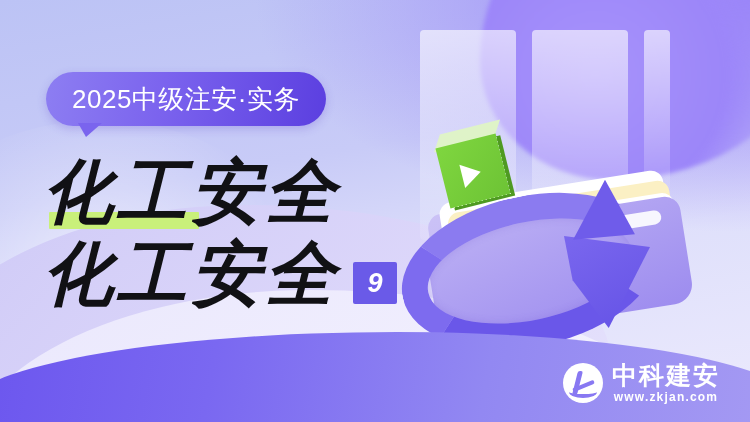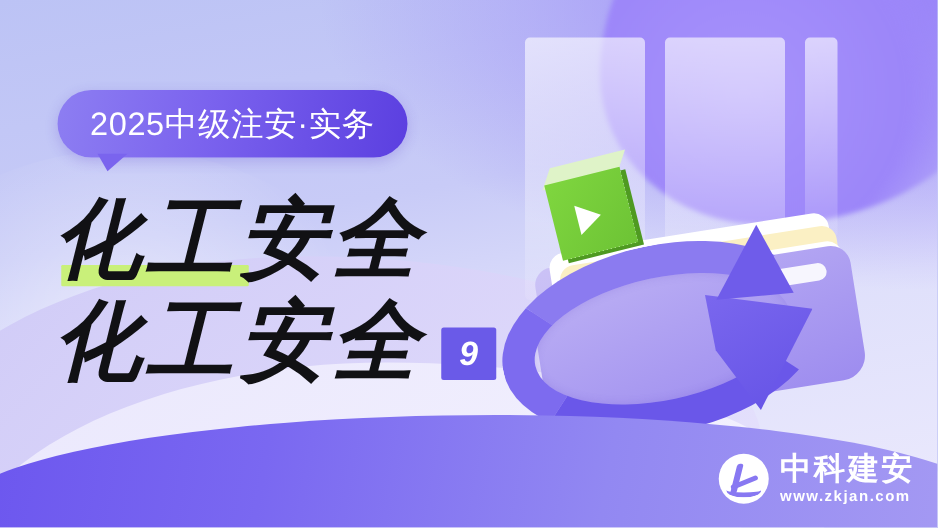--- a/index.html
+++ b/index.html
@@ -233,24 +233,25 @@
     width:0; height:0;
     border-left:19px solid #ffffff;
     border-top:12px solid transparent;
     border-bottom:12px solid transparent;
     transform:rotate(-14deg);
   }
 
   
   .logo {
     position:absolute;
-    right:18px; bottom:18px;
+    right:30px; bottom:18px;
     display:flex;
     align-items:center;
     gap:9px;
+    text-align:center;
   }
   .logo-mark {
     position:relative;
     width:40px; height:40px;
     border-radius:50%;
     background:#ffffff;
     flex:0 0 auto;
   }
   .logo-mark::before {
     content:"";

